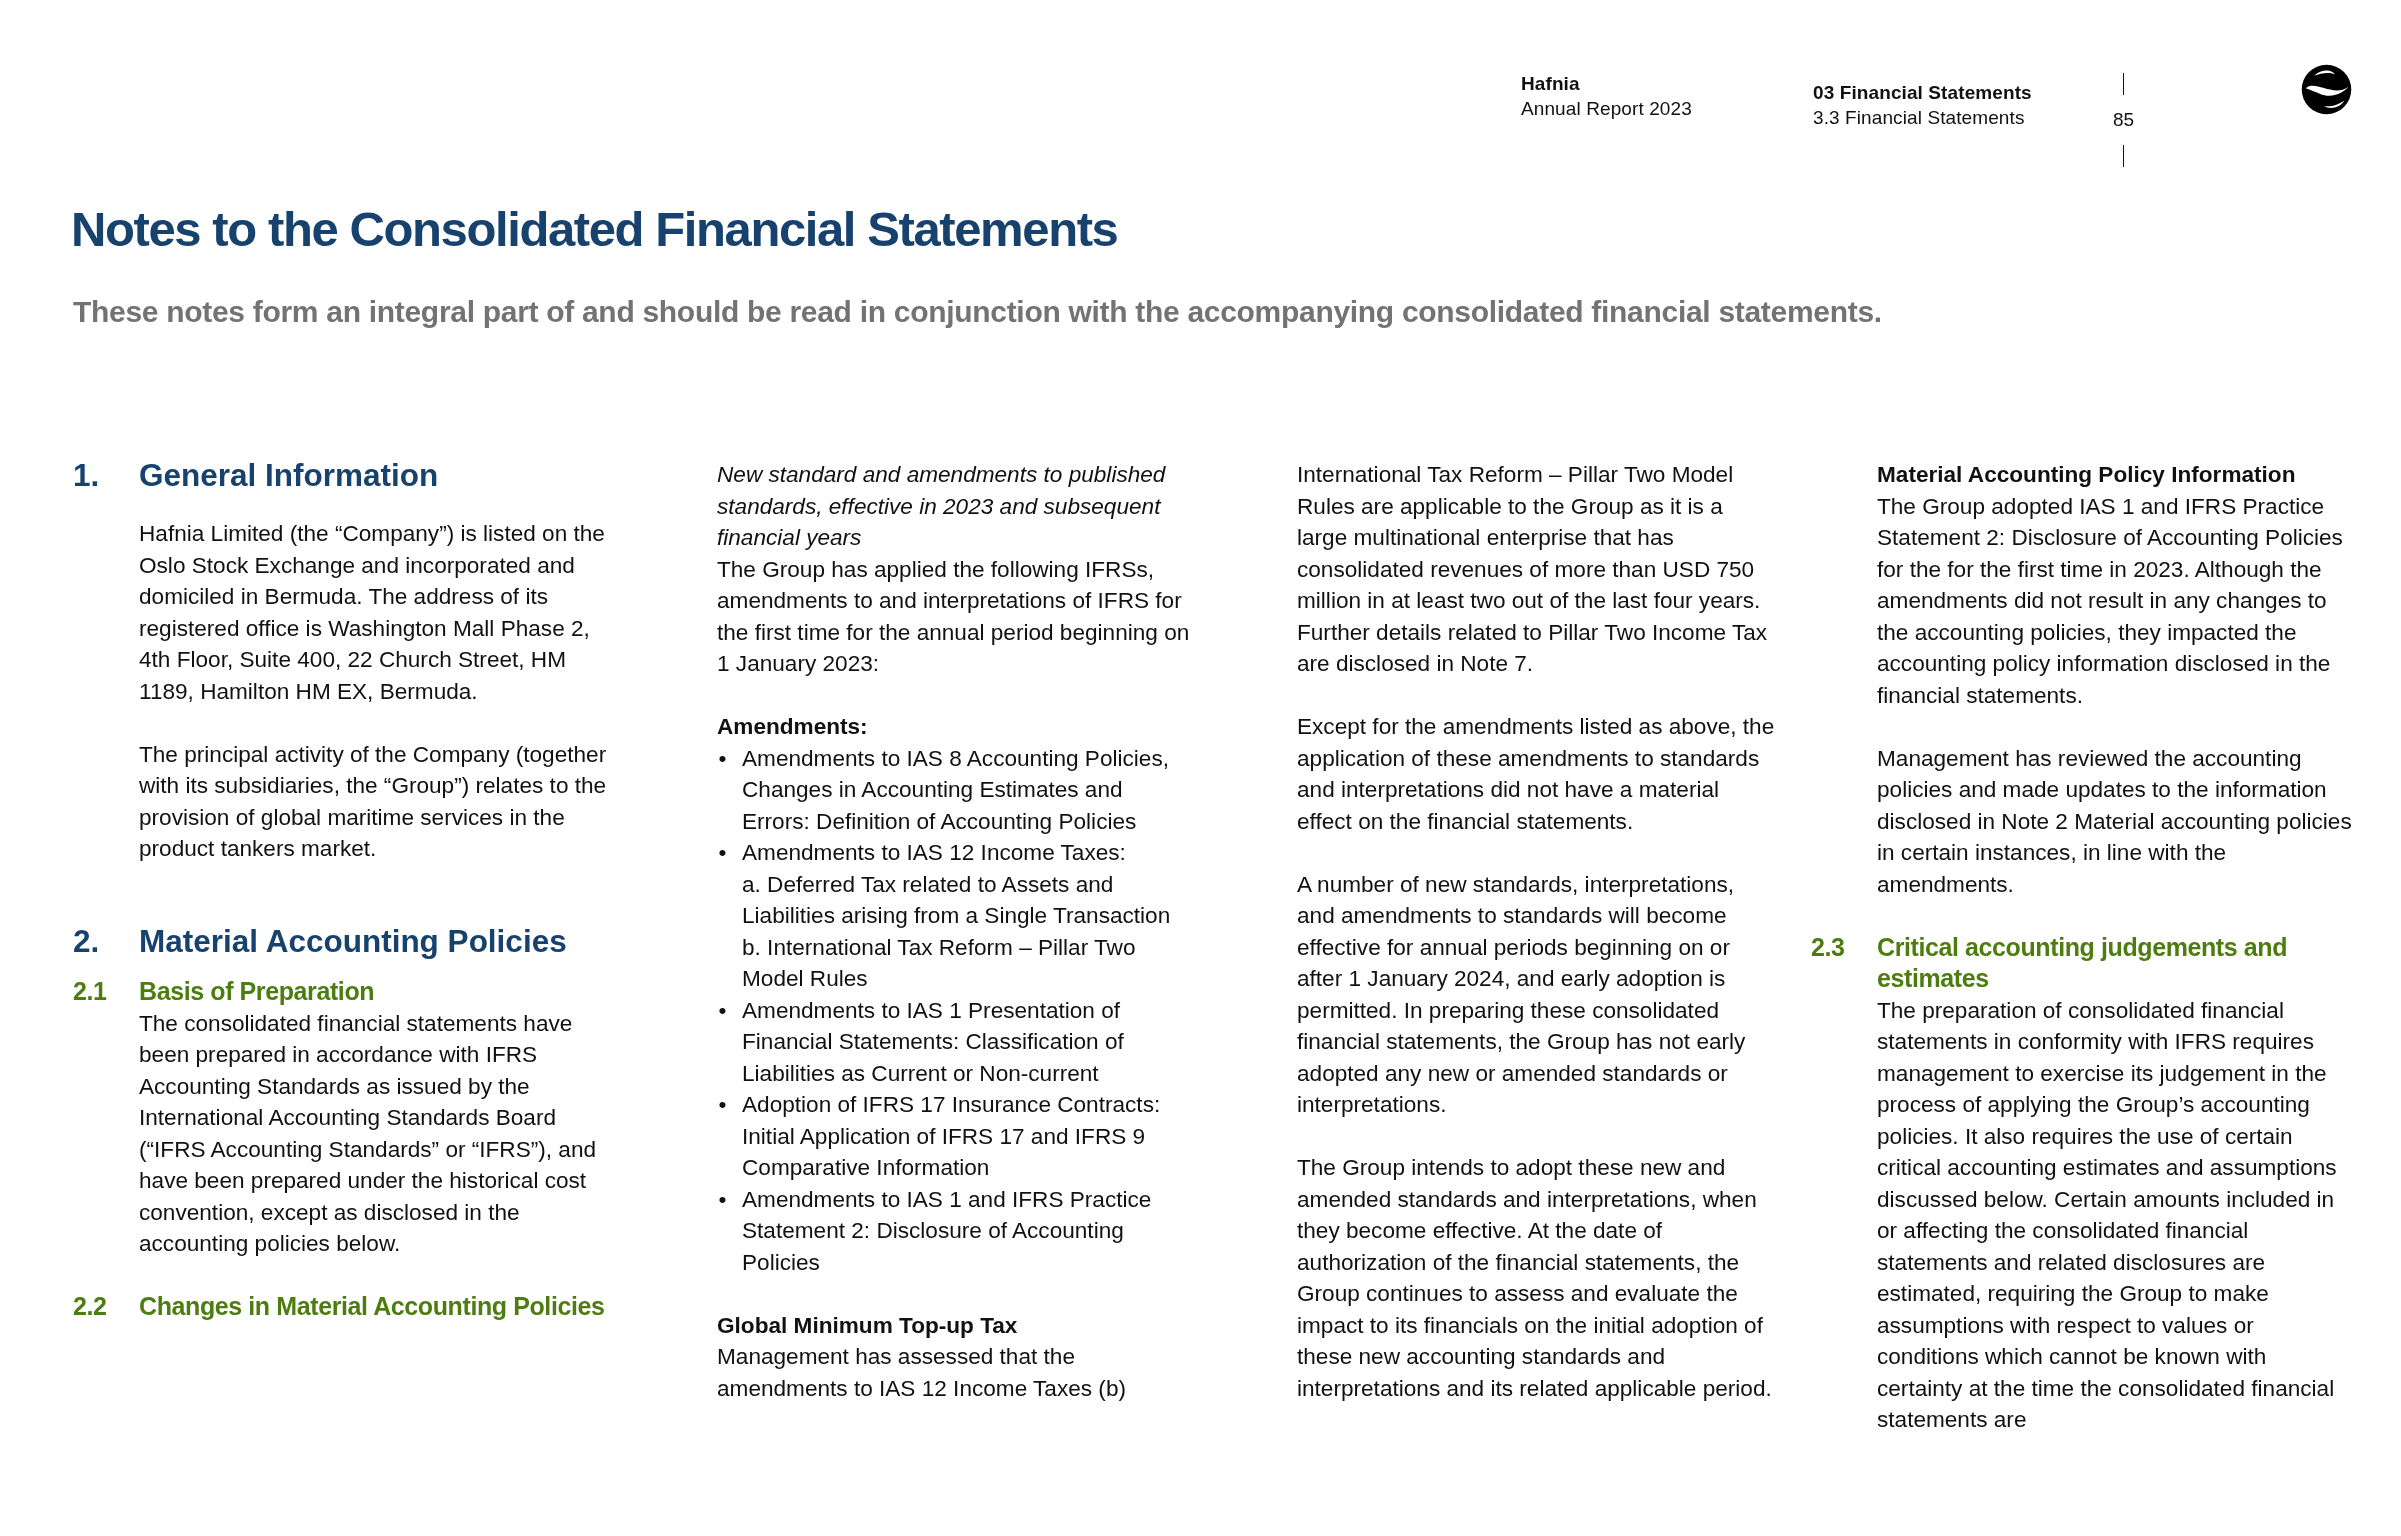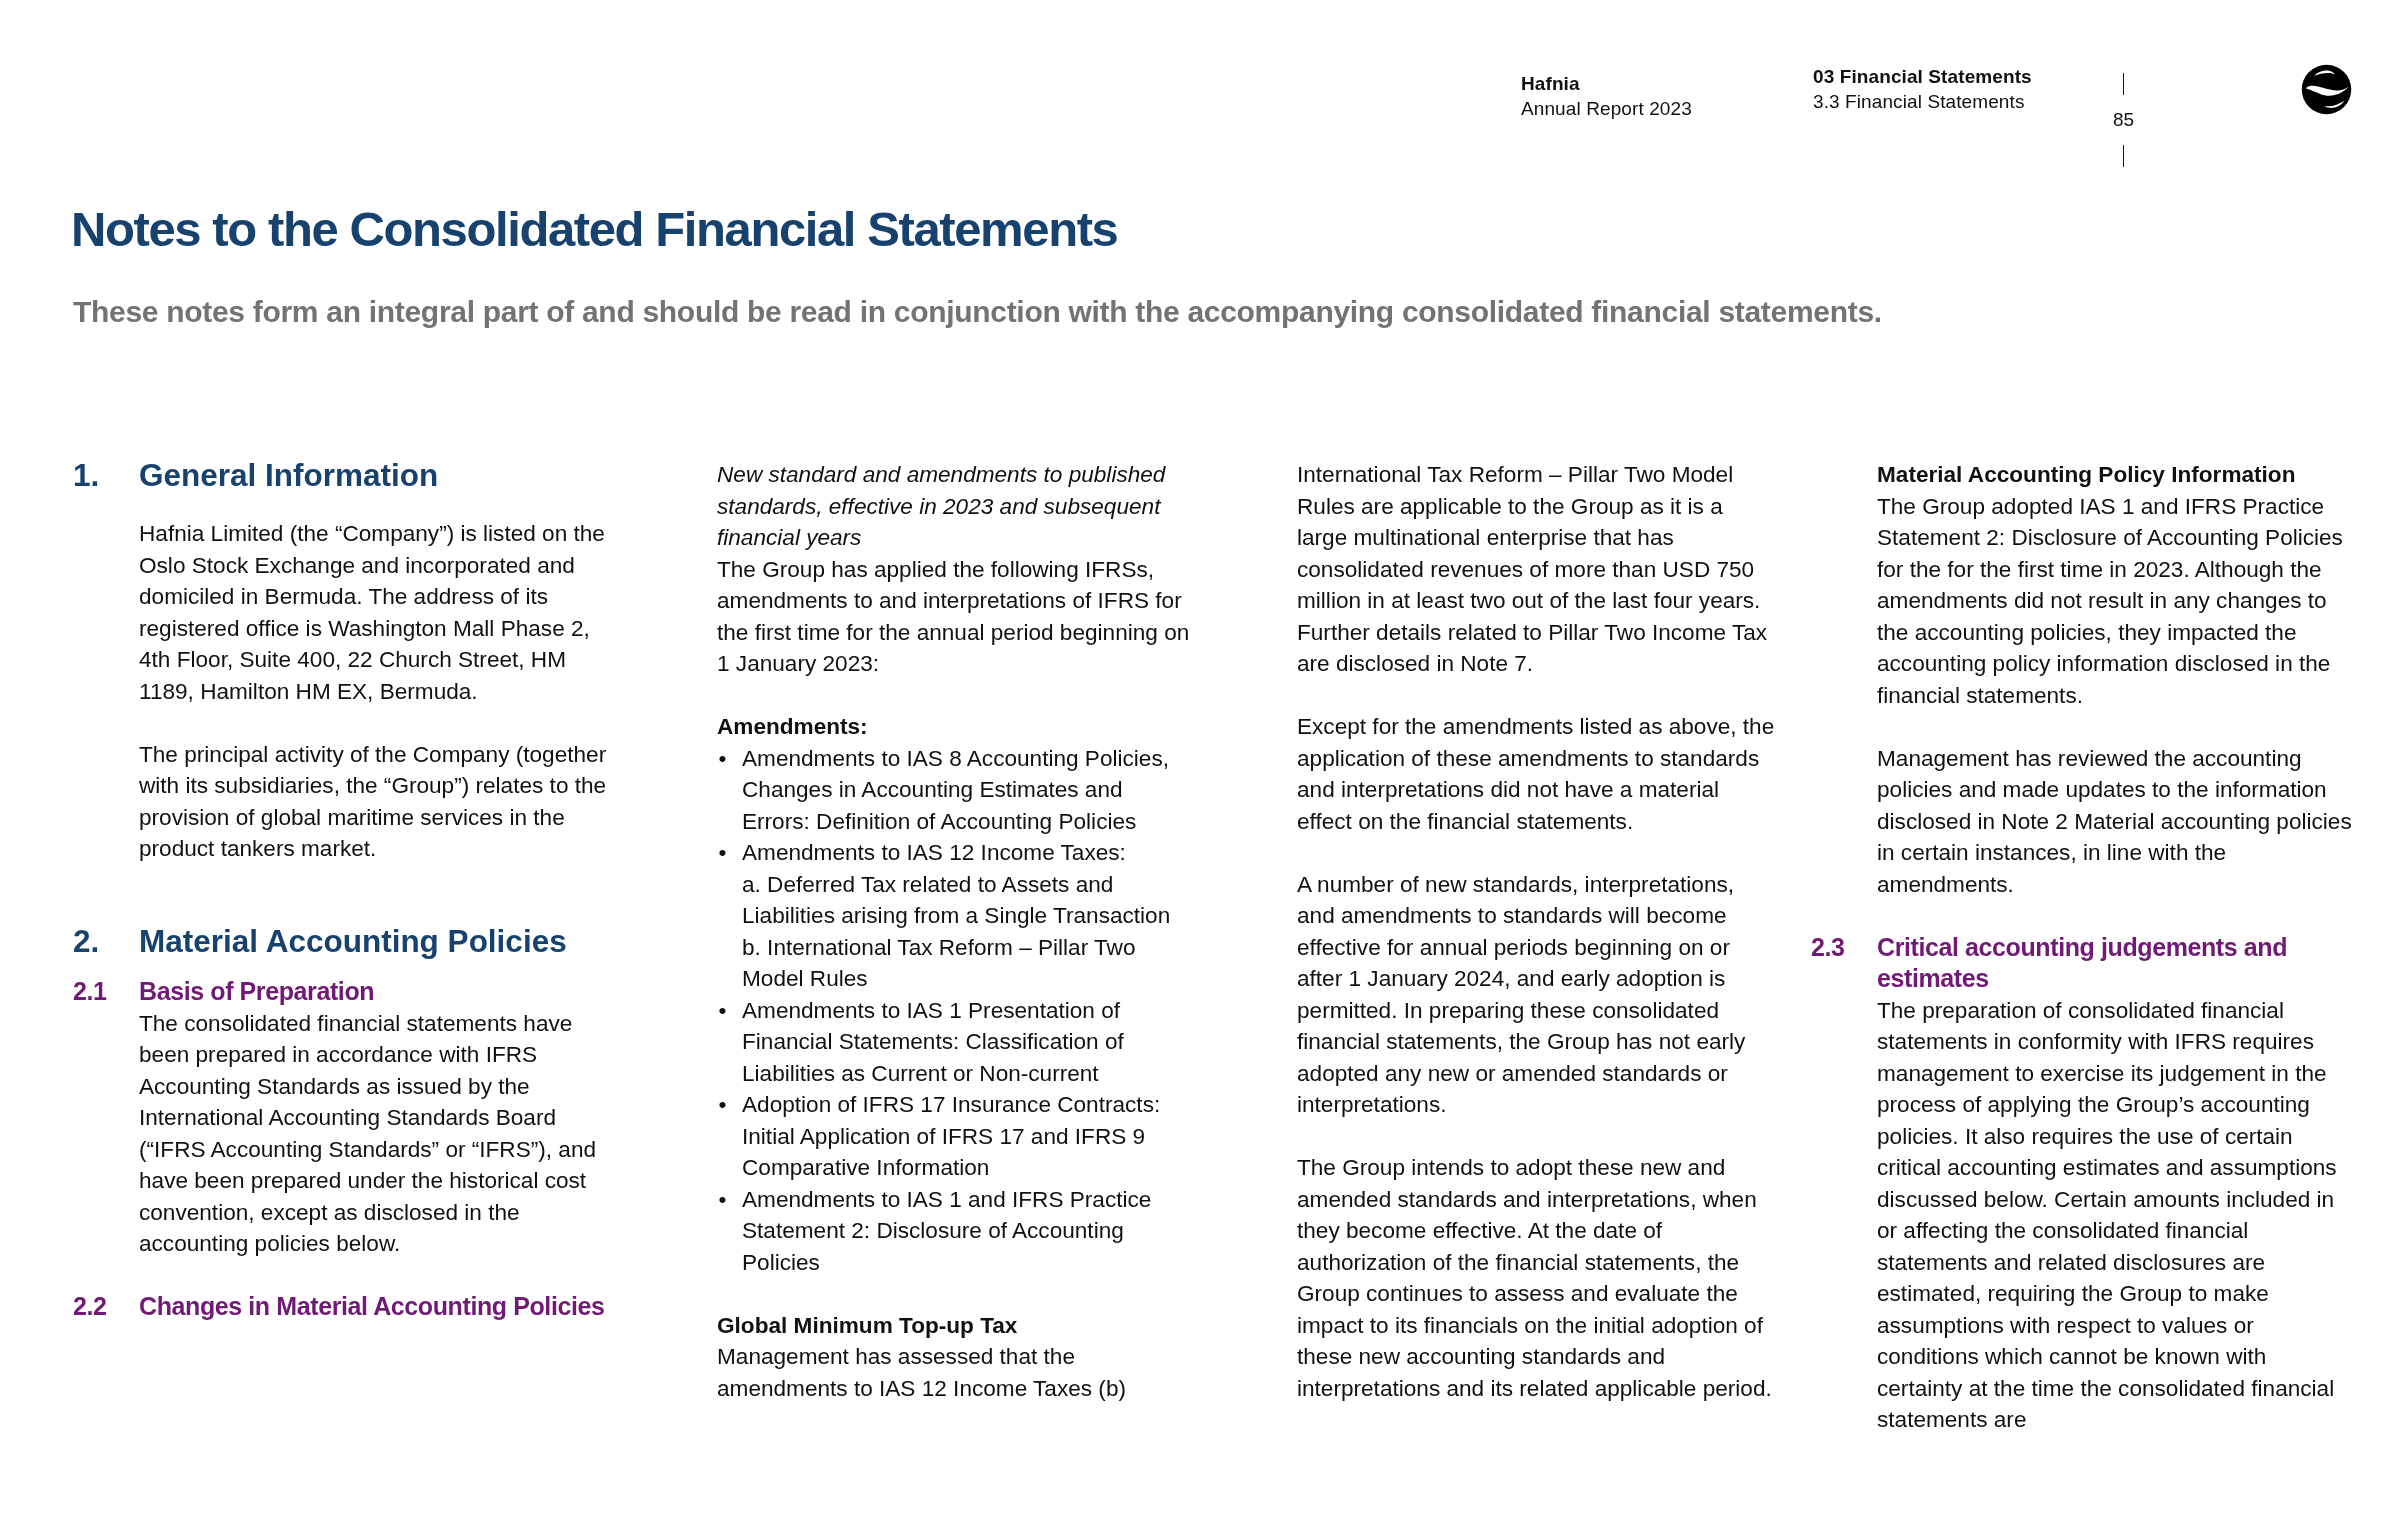--- a/index.html
+++ b/index.html
@@ -17,38 +17,38 @@
   
   .title { color:#17426e; font-weight:700; font-size:49px; letter-spacing:-1.4px; line-height:1; white-space:nowrap; }
   .subtitle { color:#737373; font-weight:700; font-size:30px; letter-spacing:-0.3px; line-height:1; white-space:nowrap; }
 
   
   .col { position:absolute; font-size:22.6px; line-height:31.5px; color:#111; }
   .col p { margin:0; }
   .gap { height:31.5px; }
   .h1row { display:flex; color:#17426e; font-weight:700; font-size:31.5px; line-height:40px; }
   .h1row .num { width:66px; flex:none; }
-  .h2row { display:flex; color:#701a75; font-weight:700; font-size:25px; line-height:31.5px; letter-spacing:-0.4px; }
+  .h2row { display:flex; color:#4d7c0f; font-weight:700; font-size:25px; line-height:31.5px; letter-spacing:-0.4px; }
   .h2row .num { width:66px; flex:none; }
   .indent { padding-left:66px; }
   .ital { font-style:italic; }
   .bold { font-weight:700; }
   ul.bul { list-style:none; margin:0; padding:0; }
   ul.bul li { position:relative; padding-left:25px; }
   ul.bul li::before { content:"•"; position:absolute; left:1.4px; top:0; }
   .sub { display:block; }
 </style>
 </head>
 <body>
 
 <div class="abs hdr" style="left:1521px; top:71px;">
   <span class="bold">Hafnia</span>
   <span class="reg">Annual Report 2023</span>
 </div>
-<div class="abs hdr" style="left:1813px; top:64px;">
+<div class="abs hdr" style="left:1813px; top:80px;">
   <span class="bold">03 Financial Statements</span>
   <span class="reg">3.3 Financial Statements</span>
 </div>
 <div class="abs pagenum" style="left:2113px; top:73px;flex-direction:column;">
   <span class="bar"></span>
   <span>85</span>
   <span class="bar"></span>
 </div>
 <div class="abs" style="left:2299px; top:62px; width:55px; height:55px;">
   <svg width="55" height="55" viewBox="0 0 80 80">

